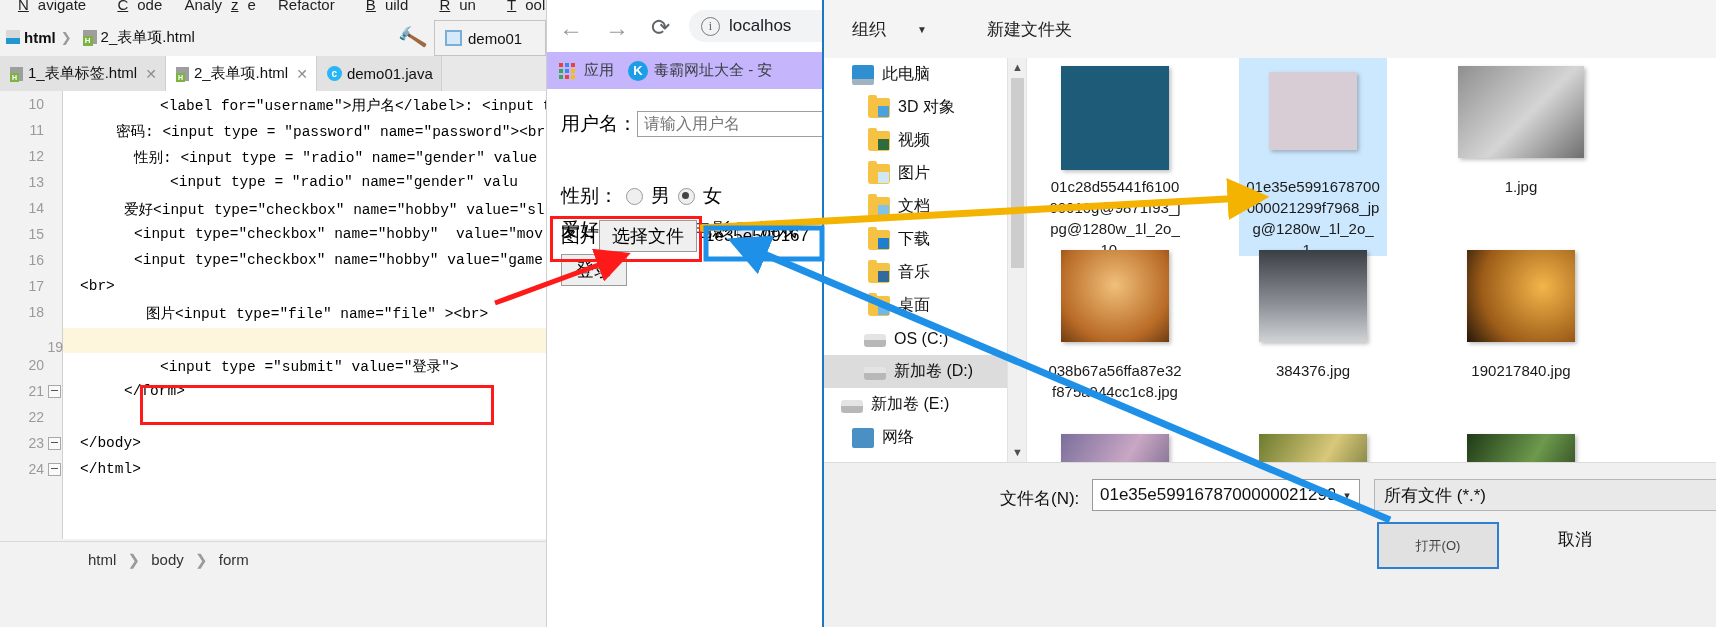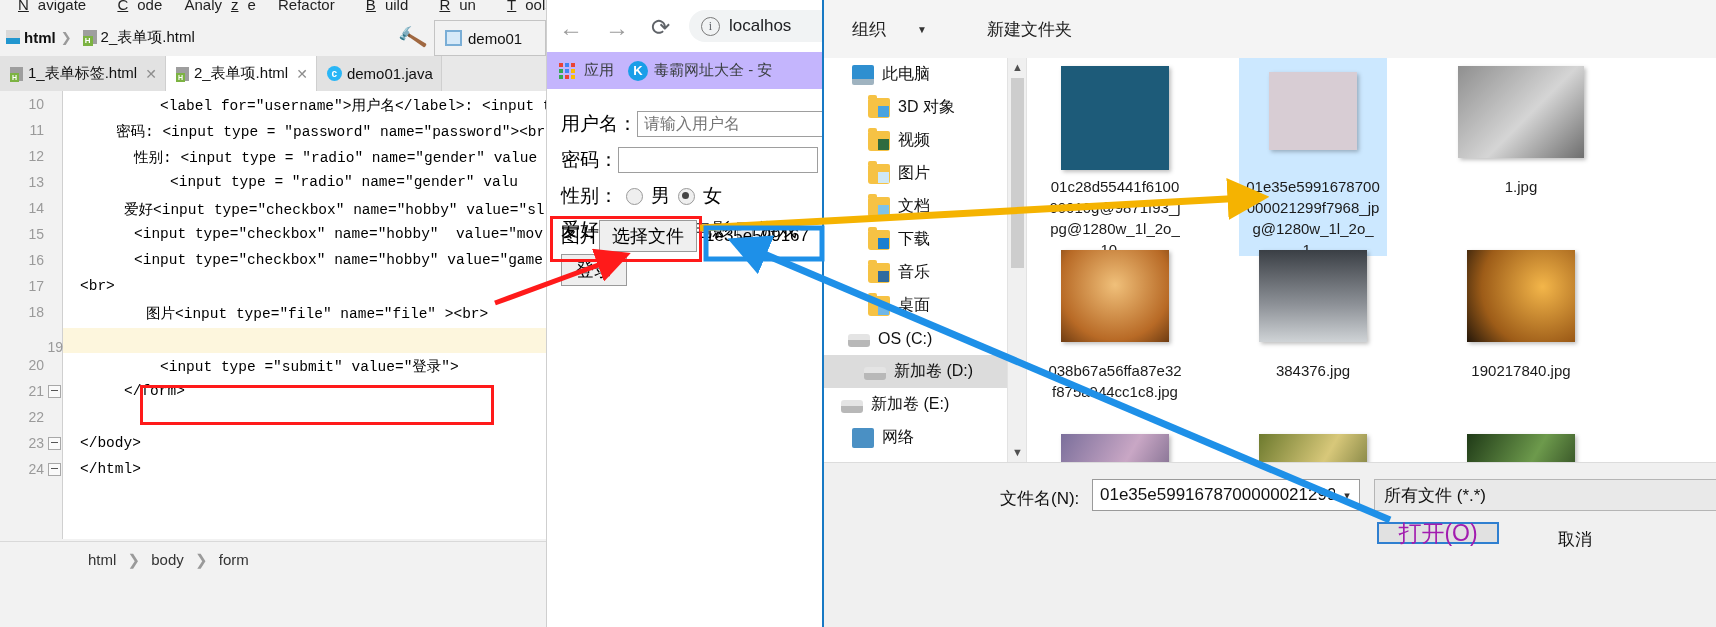--- a/index.html
+++ b/index.html
@@ -135,23 +135,23 @@
   #dlg-footer{position:absolute;left:0;top:462px;width:894px;height:165px;background:#f0f0f0;
     border-top:1px solid #dcdcdc;}
   #fname-label{position:absolute;left:176px;top:24px;font-size:17px;color:#111;}
   #fname-input{position:absolute;left:268px;top:16px;width:268px;height:32px;background:#fff;
     border:1px solid #9a9a9a;display:flex;align-items:center;box-sizing:border-box;}
   #fname-input .v{font-size:17px;color:#111;white-space:nowrap;overflow:hidden;padding-left:7px;flex:1;}
   #fname-input .cv{width:24px;text-align:center;font-size:11px;color:#333;}
   #filter-select{position:absolute;left:550px;top:16px;width:344px;height:32px;background:#e9e9e9;
     border:1px solid #b5b5b5;display:flex;align-items:center;box-sizing:border-box;}
   #filter-select .v{font-size:17px;color:#111;padding-left:9px;}
-  #open-btn{position:absolute;left:553px;top:59px;width:122px;height:22px;background:#e1e1e1;
+  #open-btn{position:absolute;left:553px;top:59px;width:122px;height:47px;background:#e1e1e1;
     border:2px solid #2f7fd0;display:flex;align-items:center;justify-content:center;
-    font-size:23px;color:#a21caf;box-sizing:border-box;}
+    font-size:13px;color:#404040;box-sizing:border-box;}
   #cancel-btn{position:absolute;left:690px;top:59px;width:122px;height:34px;
     display:flex;align-items:center;justify-content:center;font-size:17px;color:#111;}
   
   #overlay{position:absolute;left:0;top:0;width:1716px;height:627px;pointer-events:none;}
 </style>
 </head>
 <body>
 
 <div id="ide">
 
@@ -275,24 +275,20 @@
     <span class="bm-label">应用</span>
     <span id="kbadge">K</span>
     <span class="bm-label">毒霸网址大全 - 安</span>
   </div>
 
   <div id="page">
     <div class="frow" style="top:22px;">
       <span>用户名：</span>
       <span class="tin">请输入用户名</span>
     </div>
-    <div class="frow" style="top:58px;">
-      <span>密码：</span>
-      <span class="tin"></span>
-    </div>
     <div class="frow" style="top:94px;">
       <span>性别：</span>
       <span class="radio"></span>
       <span>男</span>
       <span class="radio on"></span>
       <span>女</span>
     </div>
     <div class="frow" style="top:128px;">
       <span>爱好</span>
       <span class="cbx"></span>
@@ -366,21 +362,21 @@
             <i style="background:#2f6b9f"></i>
           </span>
         <span>音乐</span>
       </div>
       <div class="nav-item" style="padding-left:44px;">
         <span class="nav-ic ic-folder">
             <i style="background:#6fb7e8"></i>
           </span>
         <span>桌面</span>
       </div>
-      <div class="nav-item" style="padding-left:24px;">
+      <div class="nav-item" style="padding-left:40px;">
         <span class="nav-ic ic-drive"></span>
         <span>OS (C:)</span>
       </div>
       <div class="nav-item sel" style="padding-left:40px;">
         <span class="nav-ic ic-drive"></span>
         <span>新加卷 (D:)</span>
       </div>
       <div class="nav-item" style="padding-left:17px;">
         <span class="nav-ic ic-drive"></span>
         <span>新加卷 (E:)</span>

